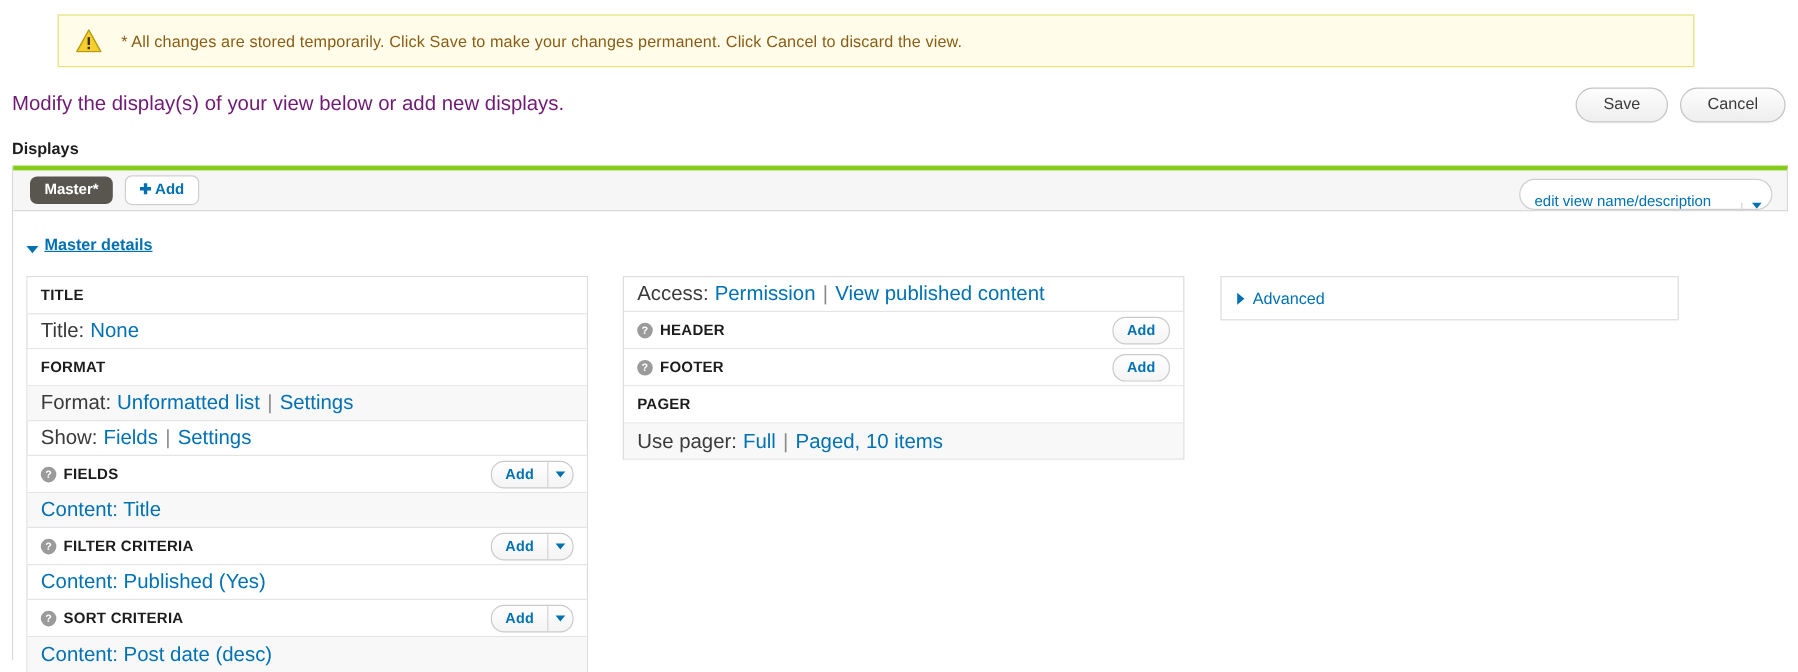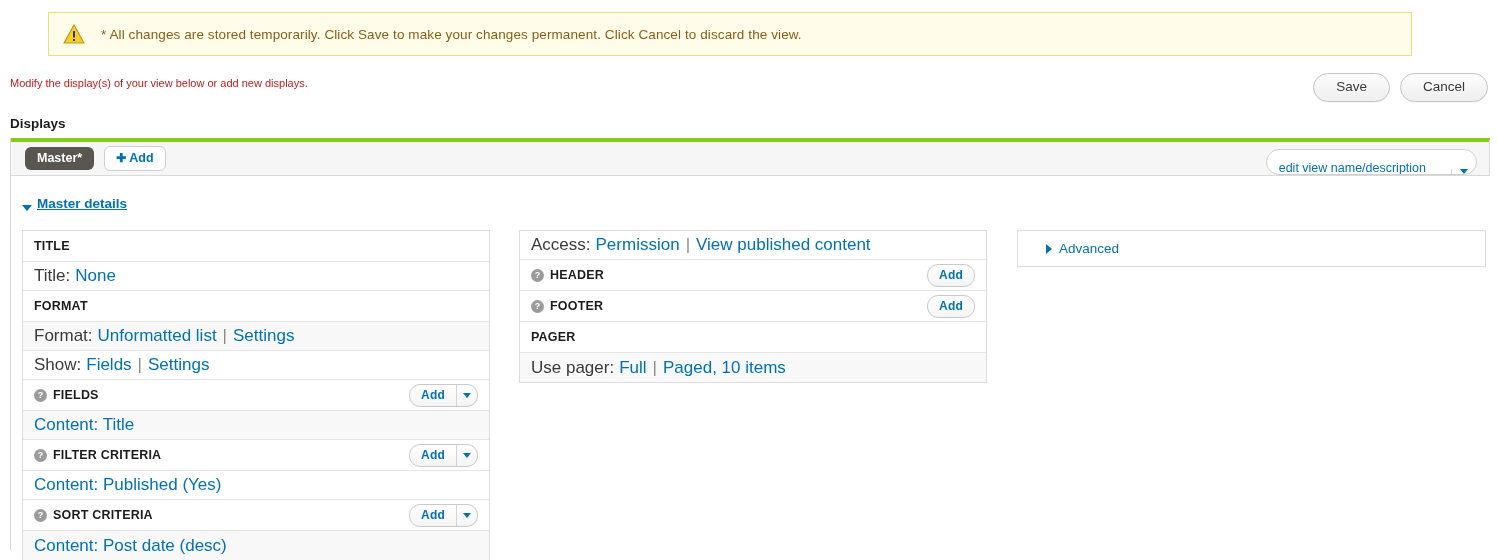--- a/index.html
+++ b/index.html
@@ -41,22 +41,22 @@
   .warn-text {
     color: #8a5d16;
     font-size: 13.5px;
     letter-spacing: .1px;
   }
 
   
   .intro {
     position: absolute;
     left: 10px; top: 77px;
-    font-size: 11px;
-    color: #b91c1c;
+    font-size: 17px;
+    color: #701a75;
   }
   .topbtns {
     position: absolute;
     right: 10px; top: 73px;
     display: flex;
     gap: 10px;
   }
   .btn-grey {
     background: linear-gradient(to bottom, #fdfdfd 0%, #eeeeee 100%);
     border: 1px solid #c3c3c3;
@@ -181,21 +181,21 @@
 
   
   .col {
     position: absolute;
     box-sizing: border-box;
     border: 1px solid #dcdcdc;
     background: #ffffff;
   }
   #col1 { left: 22px;  top: 230px; width: 468px; }
   #col2 { left: 519px; top: 230px; width: 468px; }
-  #col3 { left: 1017px;top: 230px; width: 469px; padding-left: 15px; }
+  #col3 { left: 1017px;top: 230px; width: 382px; }
 
   .row {
     box-sizing: border-box;
     border-bottom: 1px solid #e4e4e4;
     min-height: 29px;
     display: flex;
     align-items: center;
     padding: 0 11px;
     font-size: 17px;
   }

